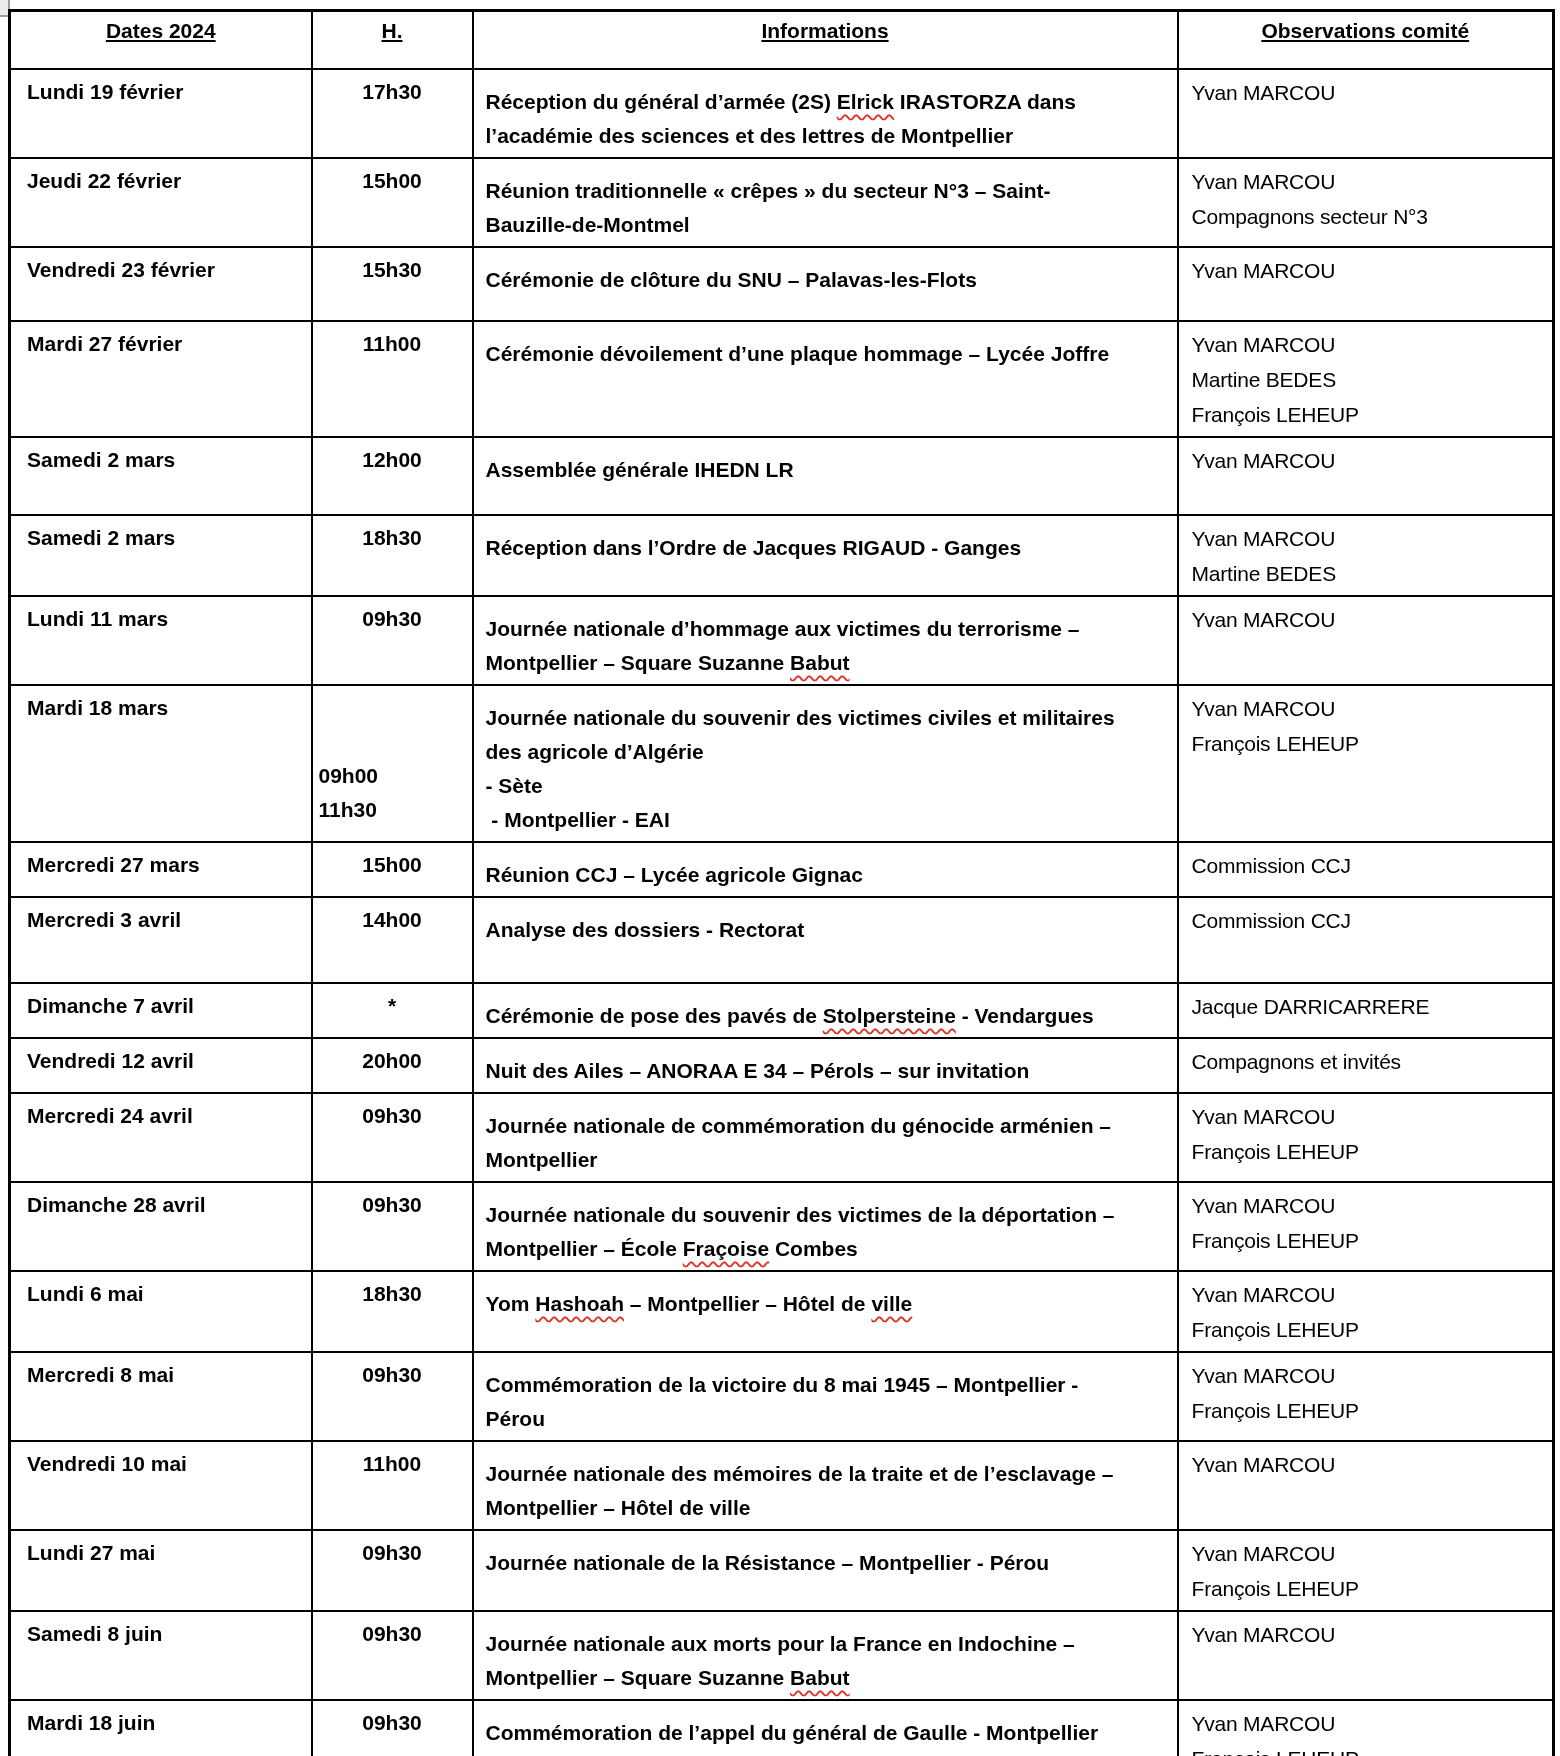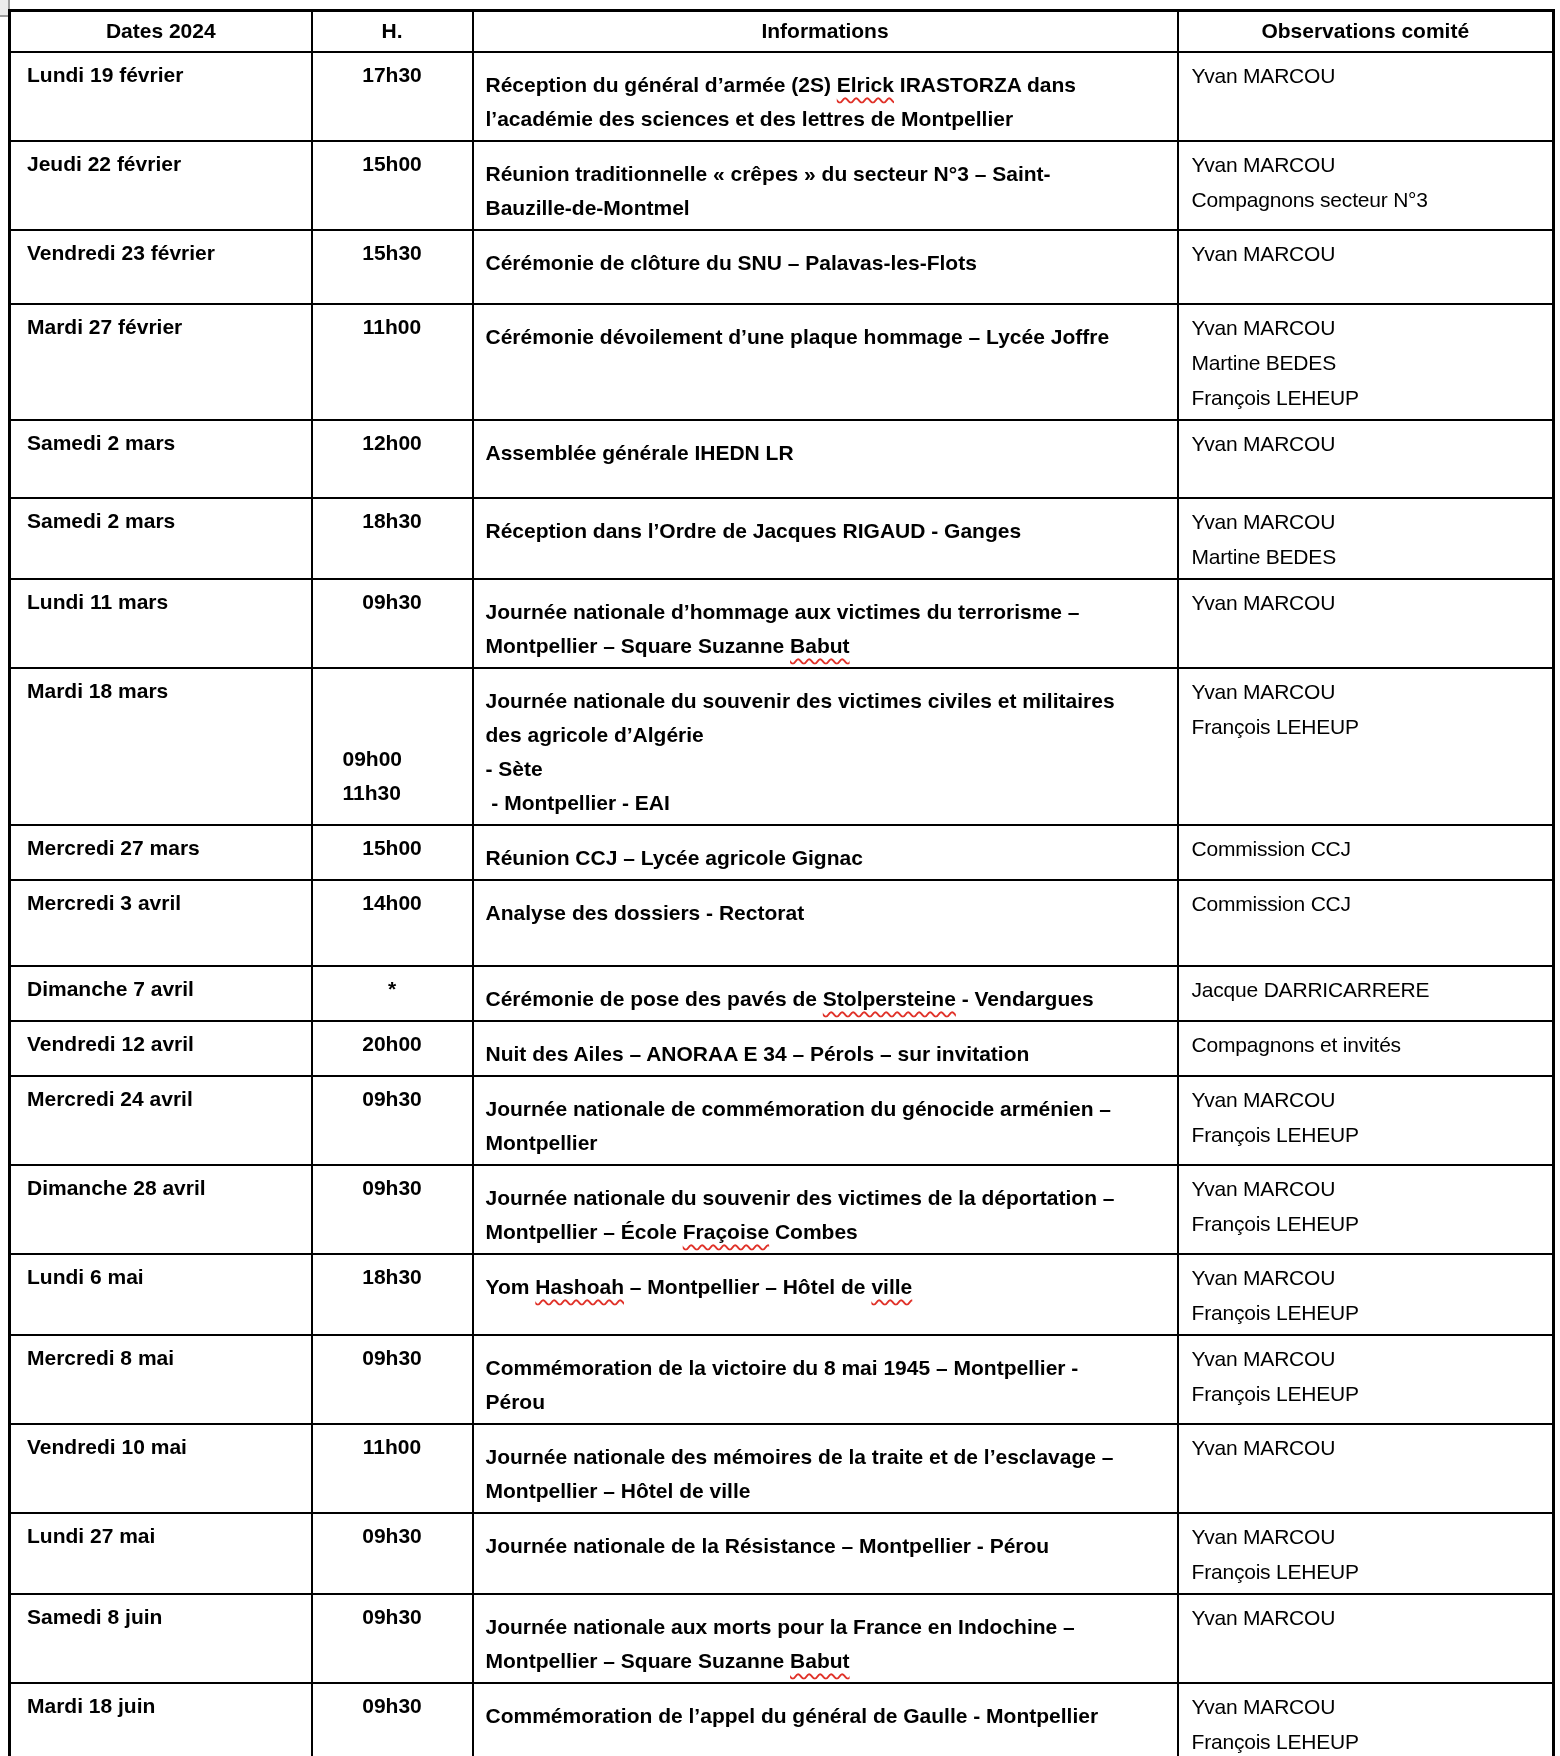--- a/index.html
+++ b/index.html
@@ -34,21 +34,21 @@
     width: 1544px;
     border-collapse: collapse;
     table-layout: fixed;
     border: 3px solid #000;
   }
   th, td {
     border: 2px solid #000;
     vertical-align: top;
     overflow: hidden;
   }
-  thead tr { height: 41px; }
+  thead tr { height: 58px; text-decoration: underline; }
   th {
     font-size: 21px;
     font-weight: bold;
     text-align: center;
     padding: 6px 4px 4px;
     line-height: 26px;
   }
   tbody tr { height: 50px; }
   .cell-line {
     line-height: 34px;
@@ -60,21 +60,21 @@
     padding: 5px 6px 4px 16px;
   }
   td.time-cell {
     font-weight: bold;
     font-size: 21px;
     text-align: center;
     padding: 5px 4px 4px;
   }
   td.time-cell.align-left {
     text-align: left;
-    padding-left: 30px;
+    padding-left: 6px;
   }
   td.info-cell {
     font-weight: bold;
     font-size: 21px;
     padding: 15px 10px 4px 12px;
   }
   td.obs-cell {
     font-weight: normal;
     font-size: 21px;
     padding: 5px 16px 4px 13px;

